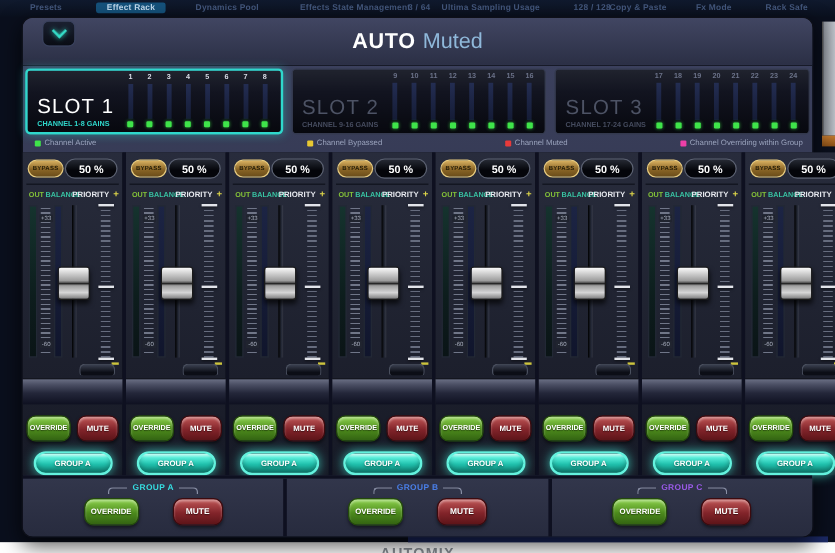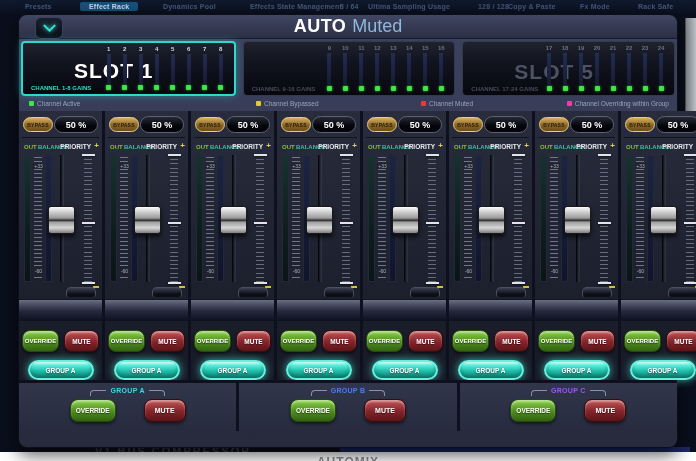--- a/index.html
+++ b/index.html
@@ -14,36 +14,36 @@
   .bg-scroll{position:absolute;right:0;top:18px;width:11px;height:95px;background:linear-gradient(90deg,#878c94,#bcc1c8);border-left:1px solid #555;}
   .bg-orange{position:absolute;right:0;top:113px;width:11px;height:9px;background:linear-gradient(#c27a30,#8a4f16);}
   .bg-blue{position:absolute;left:340px;top:447px;width:350px;height:6px;background:#1c2a66;}
   .bg-plugin{position:absolute;left:95px;top:445px;font-size:11px;font-weight:bold;letter-spacing:2px;color:#3f4452;white-space:nowrap;}
   .white-band{position:absolute;left:0;top:452px;width:696px;height:9px;background:#ffffff;text-align:center;overflow:visible;}
   .automix{display:inline-block;margin-top:2px;font-size:12px;font-weight:bold;letter-spacing:1px;color:#8a8f96;}
   
   .dialog{position:absolute;left:18px;top:14px;width:660px;height:434px;border-radius:9px;
     background:linear-gradient(#3d4260,#262a3c);border:1px solid #0d0f18;
     box-shadow:0 6px 18px rgba(0,0,0,.7);display:flex;flex-direction:column;}
-  .hdr{height:24px;position:relative;display:flex;align-items:center;justify-content:center;
+  .hdr{height:40px;position:relative;display:flex;align-items:center;justify-content:center;
     border-bottom:1px solid #171a28;background:linear-gradient(#414662,#2b2f45);border-radius:9px 9px 0 0;}
   .collapse-btn{position:absolute;left:16px;top:2px;width:28px;height:22px;border-radius:6px;
     background:linear-gradient(#1a2030,#090c14);border:1px solid #39415c;display:flex;align-items:center;justify-content:center;}
   .chev{width:9px;height:9px;border-right:2.5px solid #36e2cc;border-bottom:2.5px solid #36e2cc;
     transform:rotate(45deg) translate(-2px,-2px);filter:drop-shadow(0 0 2px #36e2cc);}
   .t-bold{font-size:18px;font-weight:bold;color:#fff;letter-spacing:.5px;}
   .t-light{font-size:18px;color:#8fb8da;margin-left:6px;}
   .instance{margin-left:26px;padding:3px 15px;background:linear-gradient(#262626,#000 70%);
     border:1px solid #9aa0ab;border-radius:11px;color:#fff;font-size:9px;font-weight:bold;}
   
   .slots{display:flex;gap:7px;padding:2px 2px 0;height:57px;}
   .slot{flex:1;position:relative;border-radius:4px;border:1px solid #343a4e;
     background:linear-gradient(180deg,#20232e 0%,#121420 35%,#07080e 100%);}
   .slot.sel{border:2px solid #2fd8cc;box-shadow:0 0 8px rgba(47,216,204,.4);}
-  .slot-name{position:absolute;left:8px;bottom:11px;font-size:21px;font-weight:bold;letter-spacing:1px;color:#4d5365;margin-left:43px;}
+  .slot-name{position:absolute;left:8px;bottom:11px;font-size:17px;font-weight:normal;letter-spacing:1px;color:#4d5365;}
   .sel .slot-name{color:#fff;}
   .slot-cap{position:absolute;left:8px;bottom:3px;font-size:6px;font-weight:bold;color:#454b5e;}
   .sel .slot-cap{color:#2fd8cc;}
   .slot-chs{position:absolute;right:5px;top:3px;bottom:4px;display:flex;}
   .chcol{width:16px;display:flex;flex-direction:column;align-items:center;}
   .chnum{font-size:6px;font-weight:bold;color:#6a7188;height:7px;line-height:7px;}
   .sel .chnum{color:#d8dce6;}
   .chbar{width:4px;flex:1;margin:1px 0 2px;background:linear-gradient(#232d52,#151c36);}
   .chled{width:5px;height:5px;border-radius:1px;background:#3fe44a;box-shadow:0 0 3px rgba(63,228,74,.8);}
   
@@ -136,21 +136,20 @@
       <span class="bgtab" style="left: 340px;">3 / 64</span>
       <span class="bgtab" style="left: 368px;">Ultima Sampling Usage</span>
       <span class="bgtab" style="left: 478px;">128 / 128</span>
       <span class="bgtab" style="left: 508px;">Copy &amp; Paste</span>
       <span class="bgtab" style="left: 580px;">Fx Mode</span>
       <span class="bgtab" style="left: 638px;">Rack Safe</span>
     </div>
   <div class="bg-scroll"></div>
   <div class="bg-orange"></div>
   <div class="bg-blue"></div>
-  <span class="bg-plugin">V1 BUS COMPRESSOR</span>
   <div class="white-band">
     <span class="automix">AUTOMIX</span>
   </div>
 
   <div class="dialog">
     <div class="hdr">
       <div class="collapse-btn">
         <span class="chev"></span>
       </div>
       <span class="t-bold">AUTO</span>
@@ -197,20 +196,21 @@
               <div class="chled"></div>
             </div>
             <div class="chcol">
               <div class="chnum">8</div>
               <div class="chbar"></div>
               <div class="chled"></div>
             </div>
           </div>
         </div>
         <div class="slot">
+          <div class="slot-name">SLOT 2</div>
           <div class="slot-cap">CHANNEL 9-16 GAINS</div>
           <div class="slot-chs">
             <div class="chcol">
               <div class="chnum">9</div>
               <div class="chbar"></div>
               <div class="chled"></div>
             </div>
             <div class="chcol">
               <div class="chnum">10</div>
               <div class="chbar"></div>
@@ -242,21 +242,21 @@
               <div class="chled"></div>
             </div>
             <div class="chcol">
               <div class="chnum">16</div>
               <div class="chbar"></div>
               <div class="chled"></div>
             </div>
           </div>
         </div>
         <div class="slot">
-          <div class="slot-name">SLOT 5</div>
+          <div class="slot-name">SLOT 3</div>
           <div class="slot-cap">CHANNEL 17-24 GAINS</div>
           <div class="slot-chs">
             <div class="chcol">
               <div class="chnum">17</div>
               <div class="chbar"></div>
               <div class="chled"></div>
             </div>
             <div class="chcol">
               <div class="chnum">18</div>
               <div class="chbar"></div>

